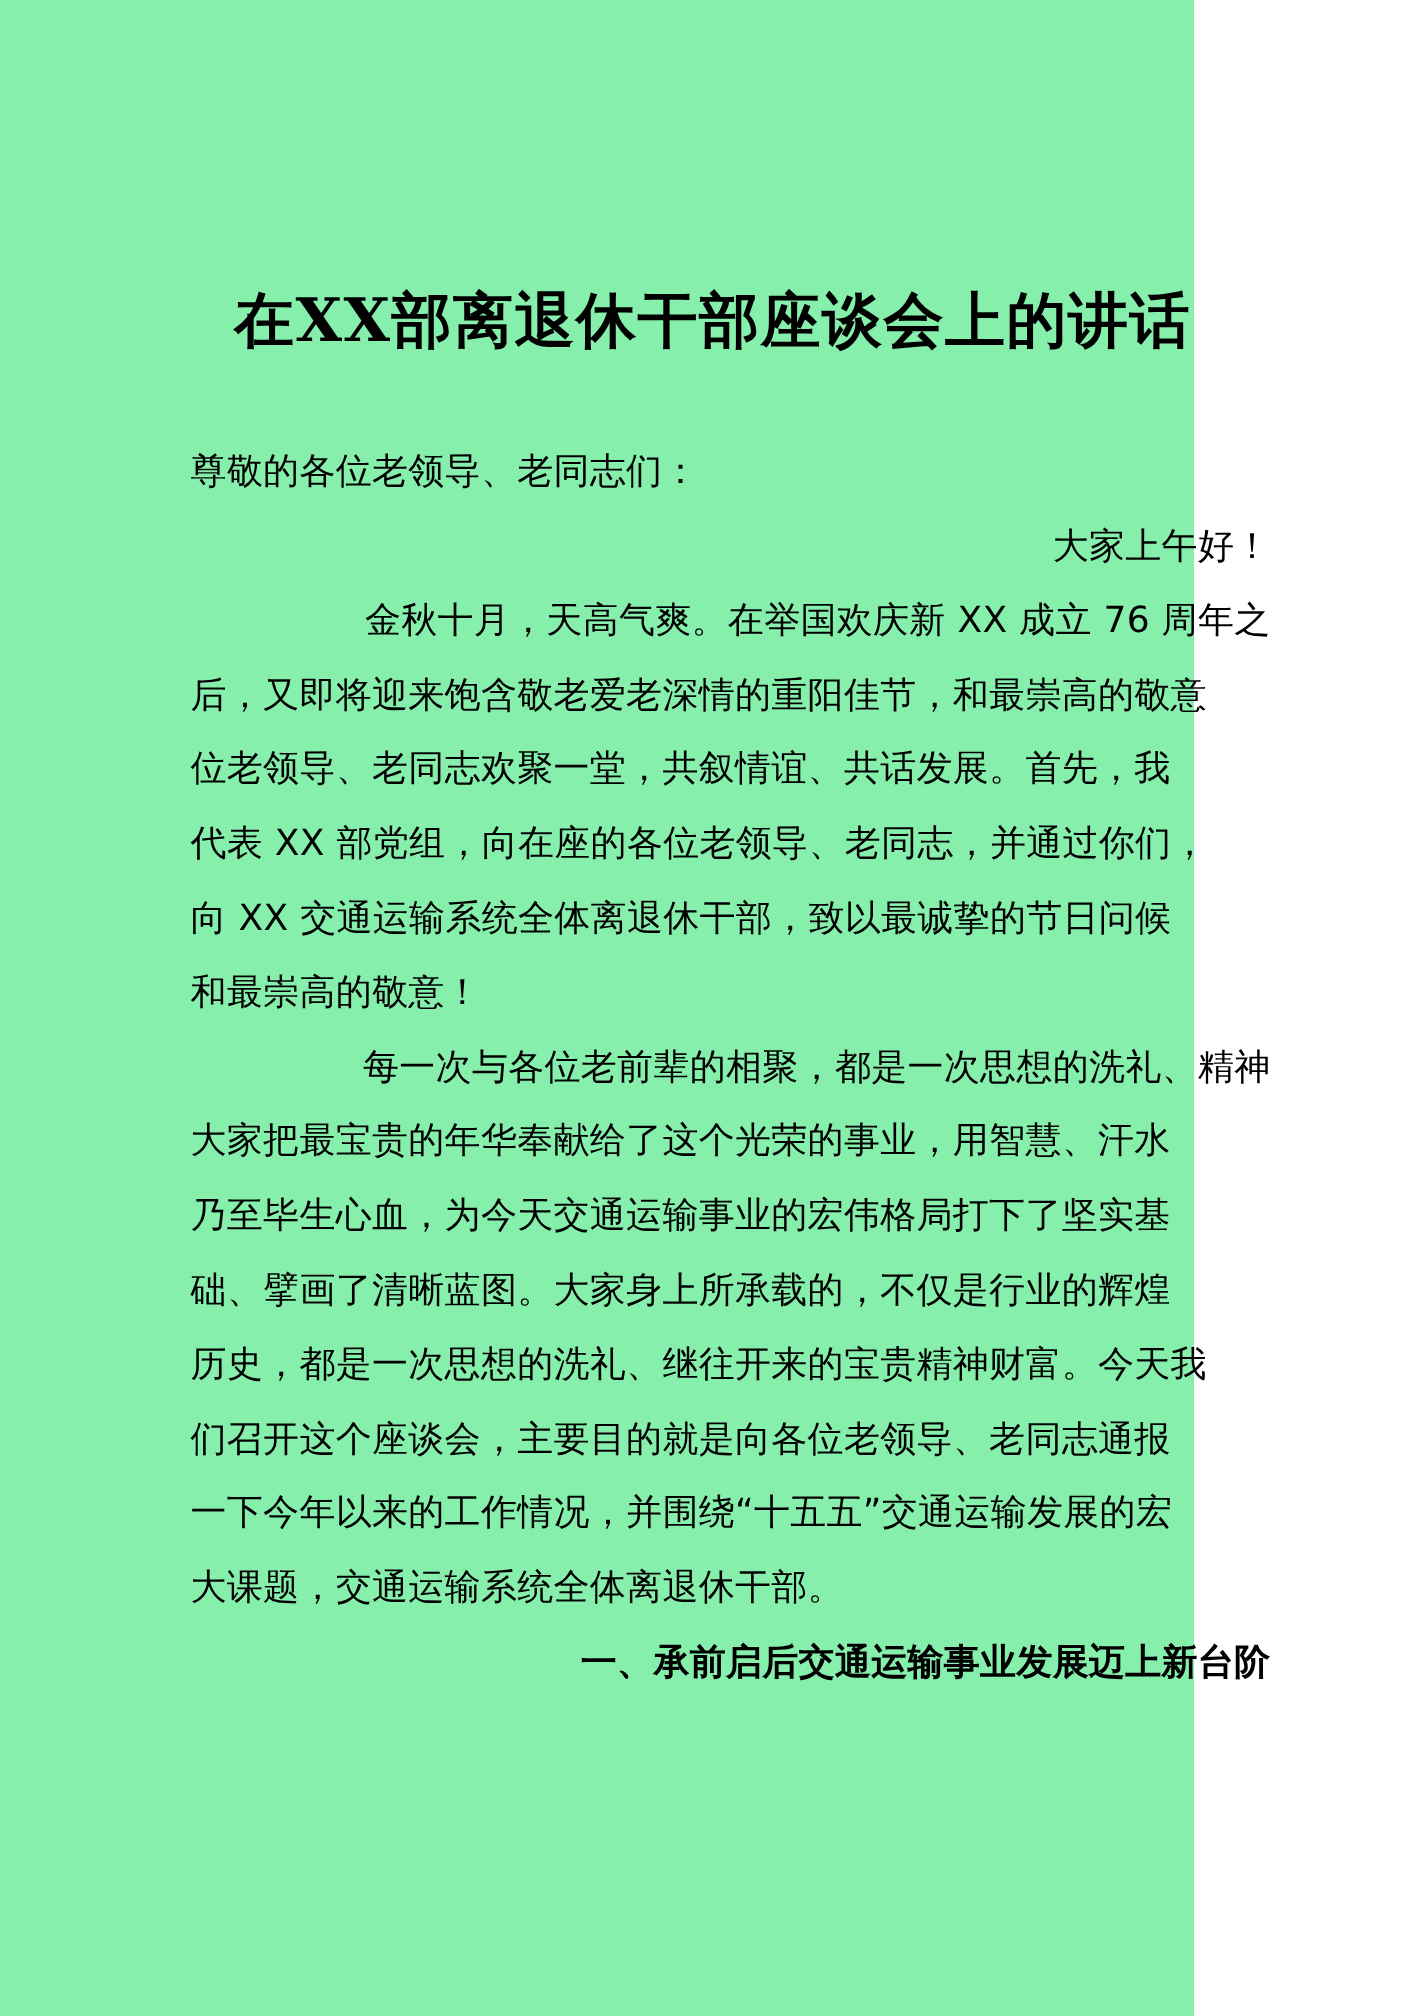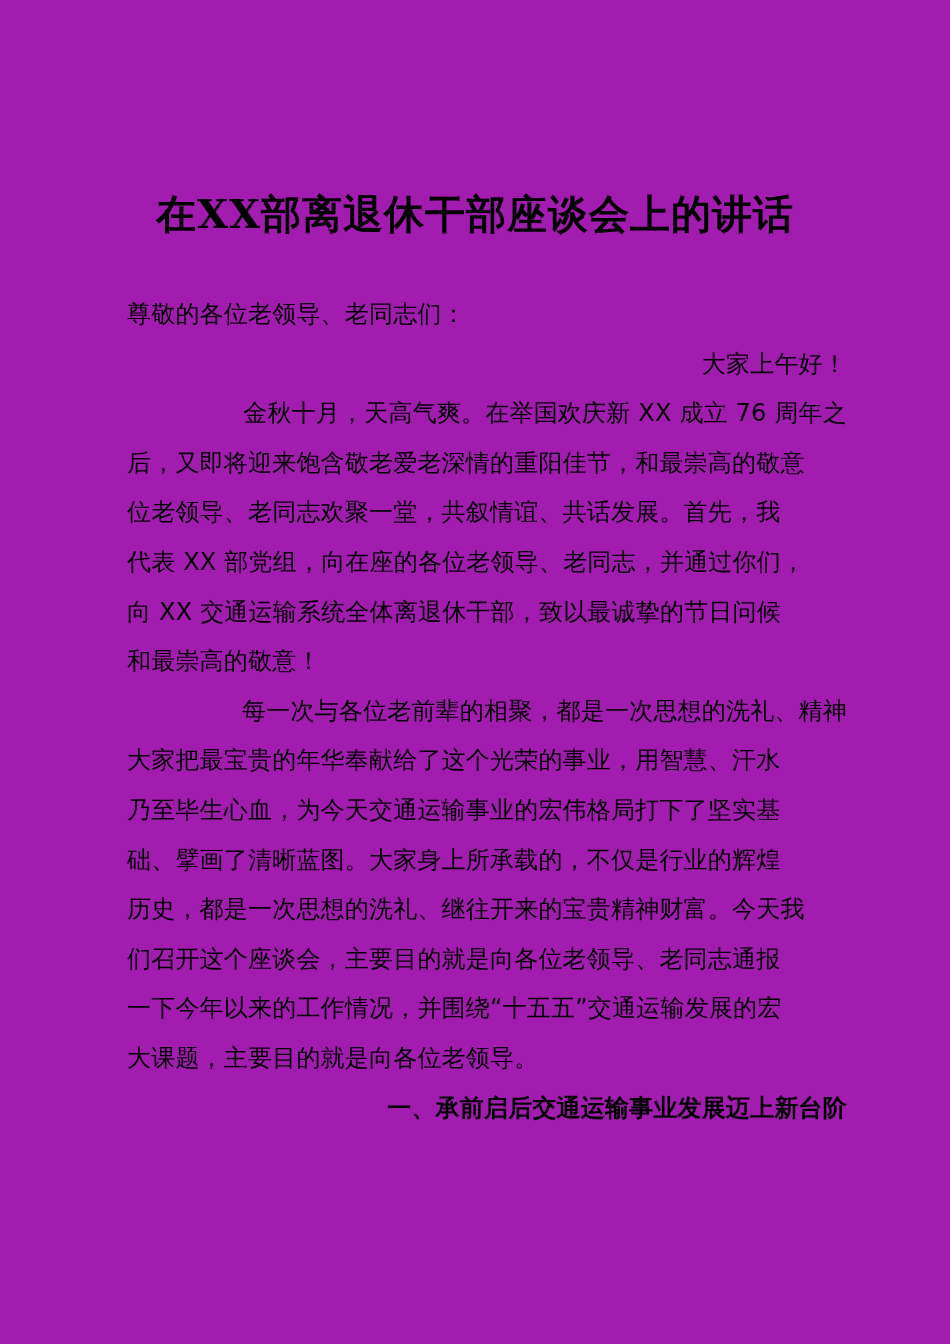--- a/index.html
+++ b/index.html
@@ -12,23 +12,23 @@
       height: 1344px;
       position: relative;
       overflow: hidden;
       font-family: "DejaVu Sans", "Liberation Sans", sans-serif;
       color: #000000;
     }
     .page {
       position: absolute;
       left: 0;
       top: 0;
-      width: 950px;
+      width: 796px;
       height: 1344px;
-      background: #a21caf;
+      background: #86efac;
     }
     .title {
       position: absolute;
       left: 0;
       top: 186px;
       width: 950px;
       text-align: center;
       font-family: "DejaVu Serif", "Liberation Serif", serif;
       font-weight: bold;
       font-size: 40px;
@@ -82,19 +82,19 @@
     </div>
 
     <div>
       <span class="line indent">每一次与各位老前辈的相聚，都是一次思想的洗礼、精神</span>
       <span class="line">大家把最宝贵的年华奉献给了这个光荣的事业，用智慧、汗水</span>
       <span class="line">乃至毕生心血，为今天交通运输事业的宏伟格局打下了坚实基</span>
       <span class="line">础、擘画了清晰蓝图。大家身上所承载的，不仅是行业的辉煌</span>
       <span class="line">历史，都是一次思想的洗礼、继往开来的宝贵精神财富。今天我</span>
       <span class="line">们召开这个座谈会，主要目的就是向各位老领导、老同志通报</span>
       <span class="line">一下今年以来的工作情况，并围绕“十五五”交通运输发展的宏</span>
-      <span class="line">大课题，主要目的就是向各位老领导。</span>
+      <span class="line">大课题，交通运输系统全体离退休干部。</span>
     </div>
 
     <span class="line indent heading">一、承前启后交通运输事业发展迈上新台阶</span>
 
   </div>
 </div>
 
 </body></html>

